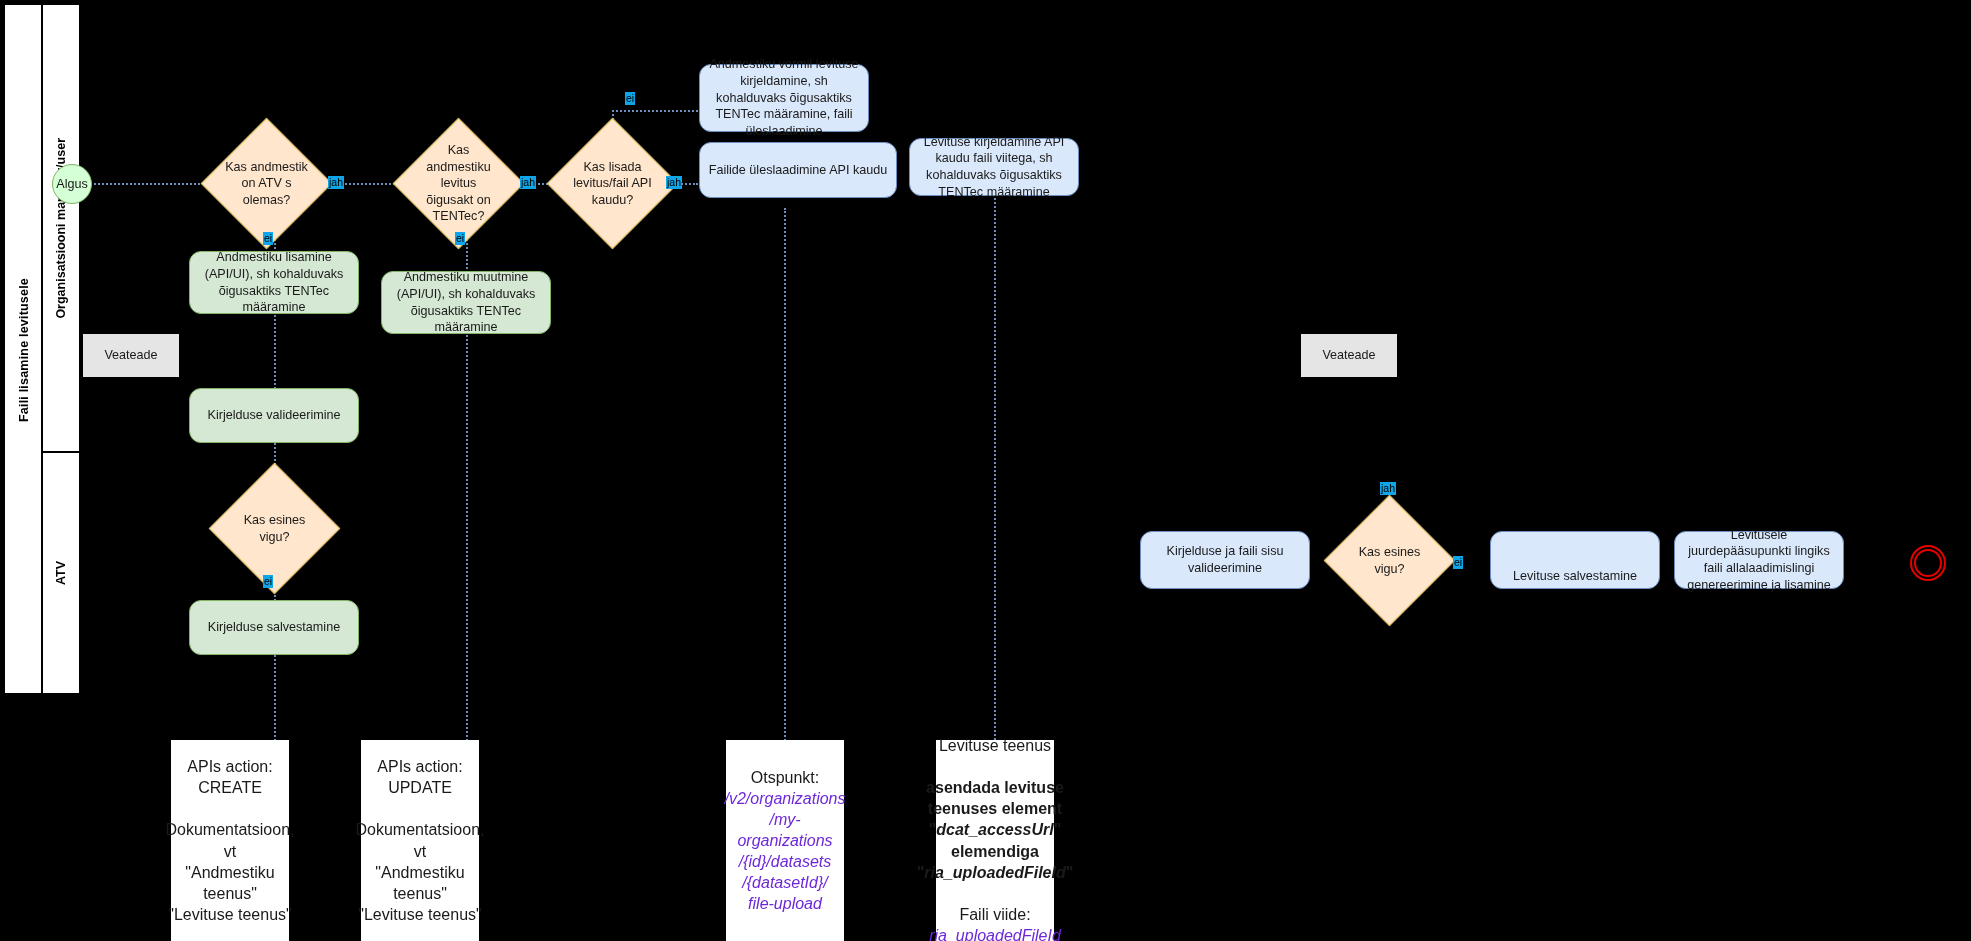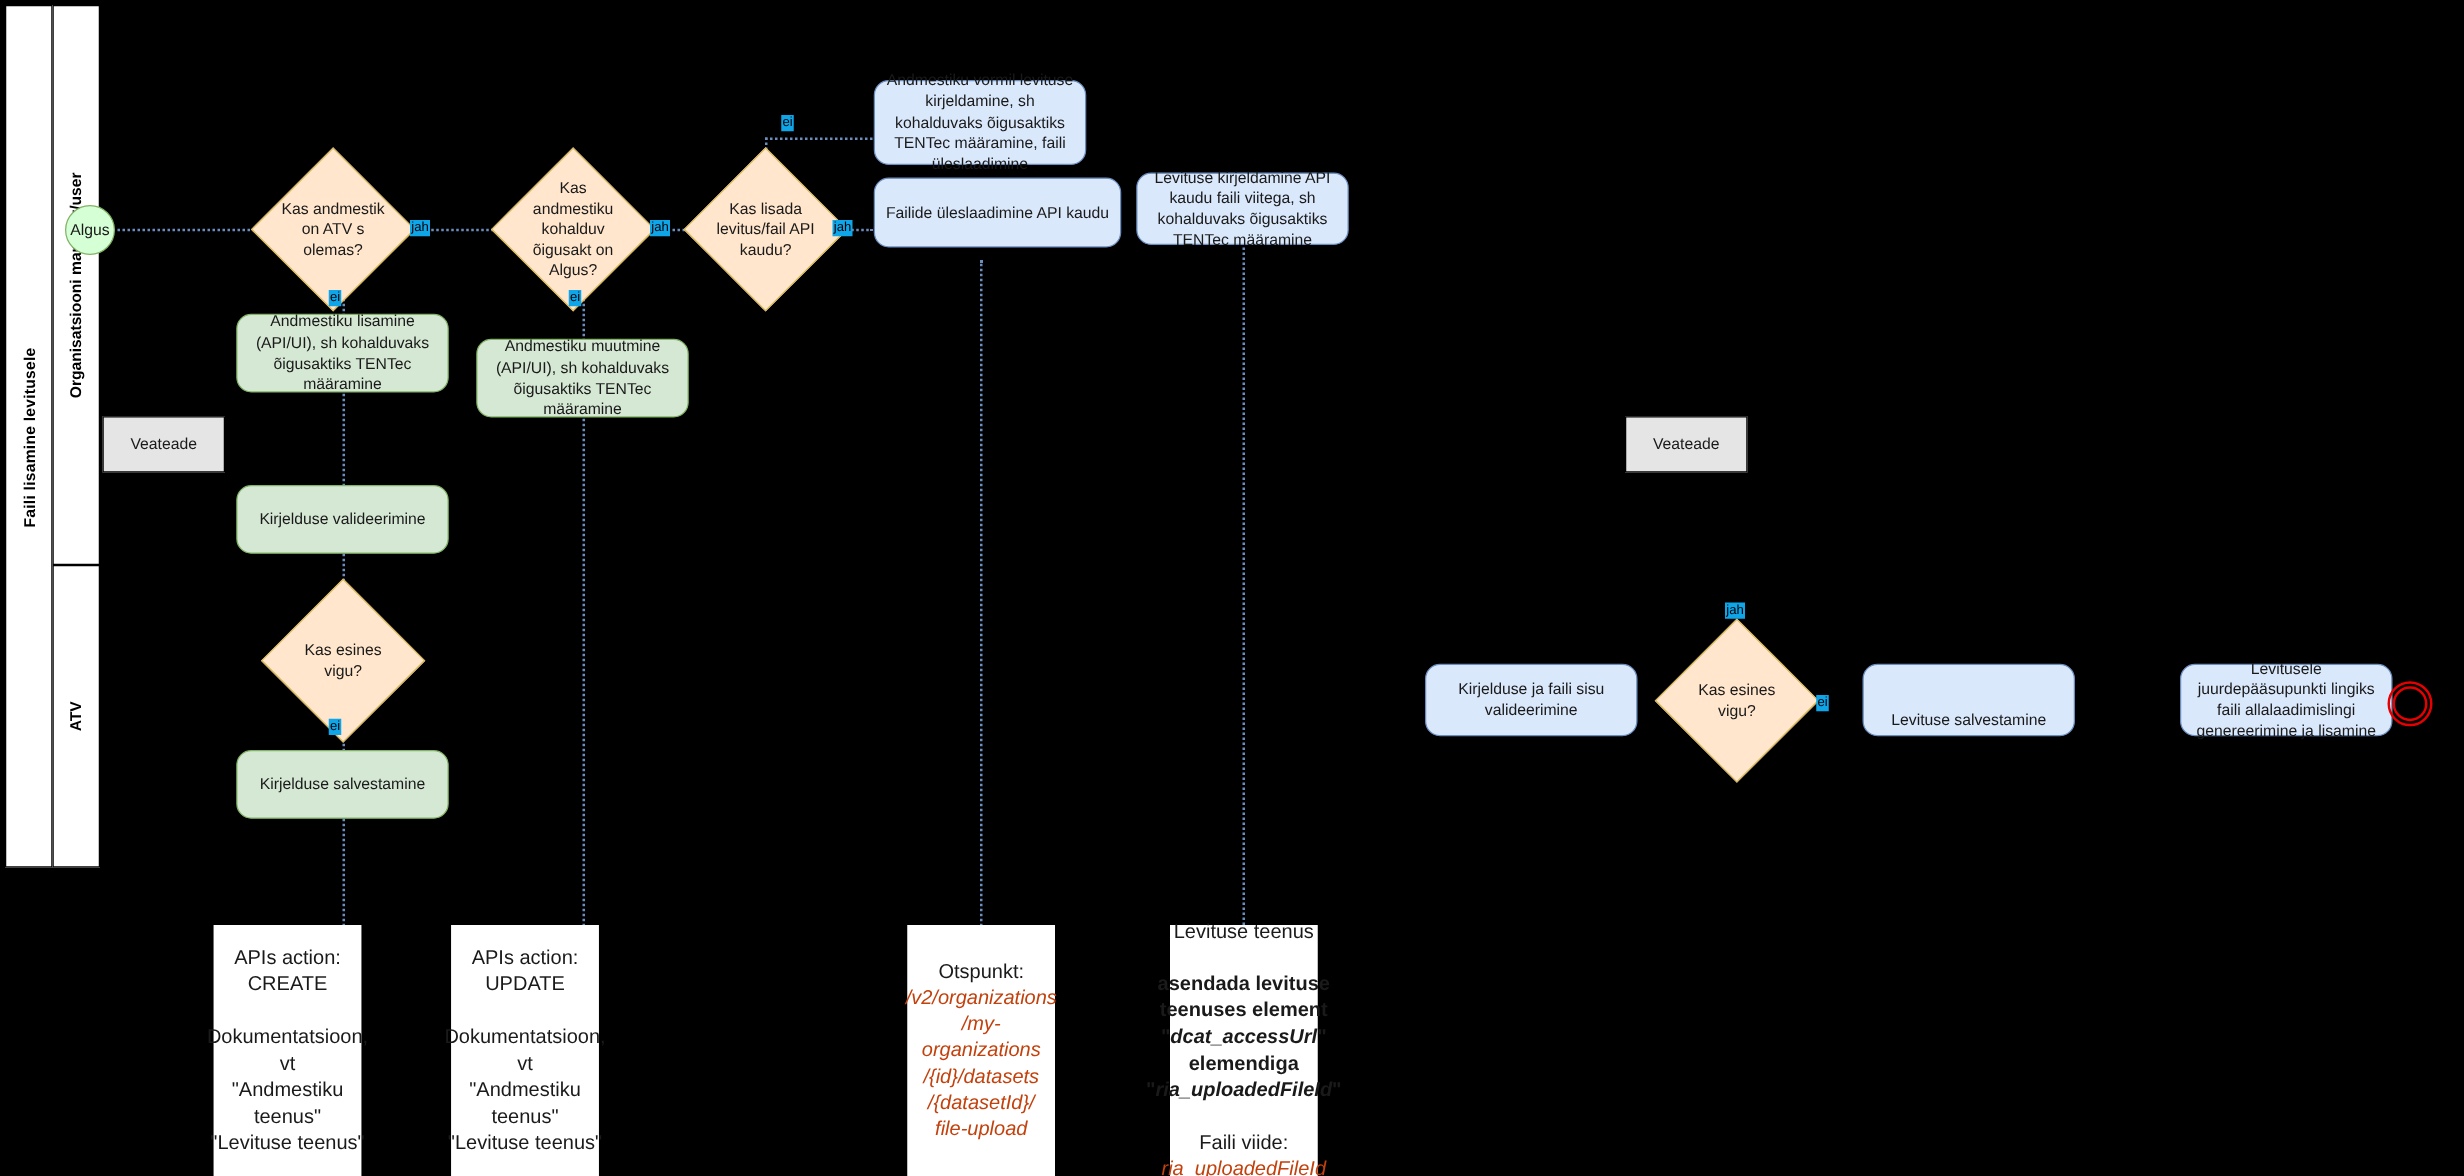--- a/index.html
+++ b/index.html
@@ -178,21 +178,21 @@
     color: #000000;
     font-size: 10.5px;
     line-height: 1;
     padding: 1px 1px;
     border: 0;
     white-space: nowrap;
   }
 
   .it { font-style: italic; }
   .bd { font-weight: bold; }
-  .note-link { color: #c2410c; font-style: italic; text-align: right; }
+  .note-link { color: #6d28d9; font-style: italic; text-align: right; }
 </style>
 </head>
 <body>
 
 <div id="canvas">
 
   <div class="pool">
     <div class="pool-title">Faili lisamine levitusele</div>
   </div>
 
@@ -231,21 +231,21 @@
 
   <div class="node n-diamond" style="left:220px; top:137px; width:93px; height:93px;">
     <div class="dshape"></div>
     <span class="lbl">Kas andmestik on ATV s olemas?</span>
   </div>
   <div class="edge-lbl" style="left:328px; top:176px;">jah</div>
   <div class="edge-lbl" style="left:263px; top:232px;">ei</div>
 
   <div class="node n-diamond" style="left:412px; top:137px; width:93px; height:93px;">
     <div class="dshape"></div>
-    <span class="lbl">Kas andmestiku kohalduv õigusakt on Algus?</span>
+    <span class="lbl">Kas andmestiku levitus õigusakt on TENTec?</span>
   </div>
   <div class="edge-lbl" style="left:520px; top:176px;">jah</div>
   <div class="edge-lbl" style="left:455px; top:232px;">ei</div>
 
   <div class="node n-diamond" style="left:566px; top:137px; width:93px; height:93px;">
     <div class="dshape"></div>
     <span class="lbl">Kas lisada levitus/fail API kaudu?</span>
   </div>
   <div class="edge-lbl" style="left:666px; top:176px;">jah</div>
   <div class="edge-lbl" style="left:625px; top:92px;">ei</div>
@@ -300,21 +300,21 @@
     <div class="dshape"></div>
     <span class="lbl">Kas esines vigu?</span>
   </div>
   <div class="edge-lbl" style="left:1380px; top:482px;">jah</div>
   <div class="edge-lbl" style="left:1453px; top:556px;">ei</div>
 
   <div class="node n-blue" style="left:1490px; top:531px; width:170px; height:58px;align-items:flex-end;">
     <span class="lbl">Levituse salvestamine</span>
   </div>
 
-  <div class="node n-blue" style="left:1744px; top:531px; width:170px; height:58px;">
+  <div class="node n-blue" style="left:1674px; top:531px; width:170px; height:58px;">
     <span class="lbl">Levitusele juurdepääsupunkti lingiks faili allalaadimislingi genereerimine ja lisamine</span>
   </div>
 
   <div class="node n-end" style="left:1910px; top:545px; width:36px; height:36px;"></div>
 
   <div class="node n-note" style="left:171px; top:740px; width:118px; height:201px;">
     <span class="lbl"><span>APIs action: CREATE</span><br><br><span>Dokumentatsioon, vt</span><br><span>"Andmestiku teenus"</span><br><span>"Levituse teenus"</span></span>
   </div>
 
   <div class="node n-note" style="left:361px; top:740px; width:118px; height:201px;">

